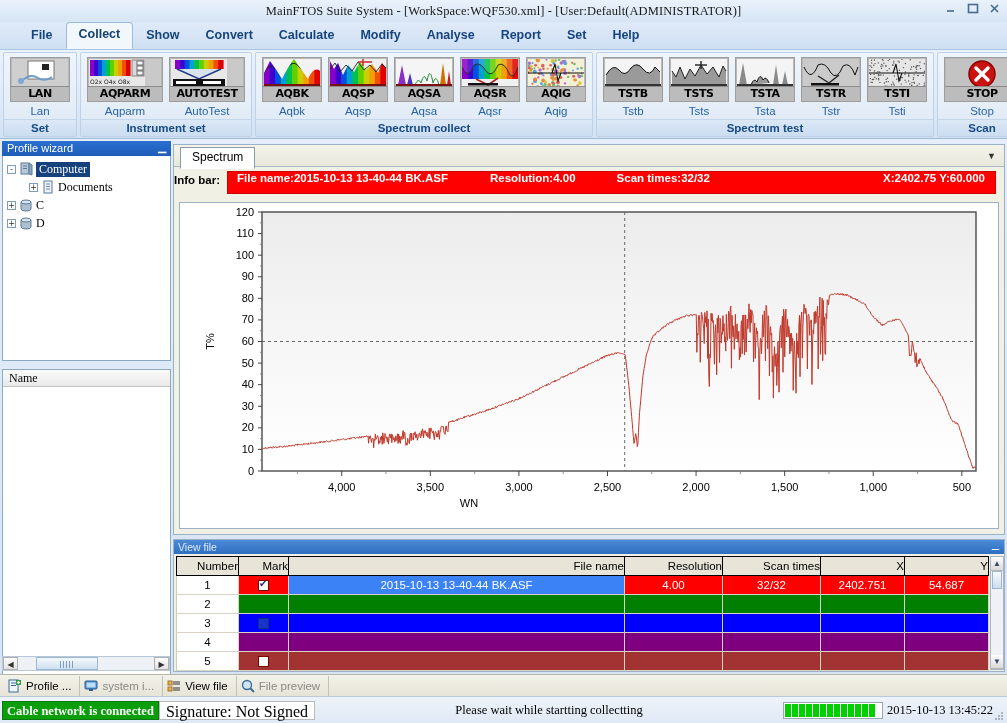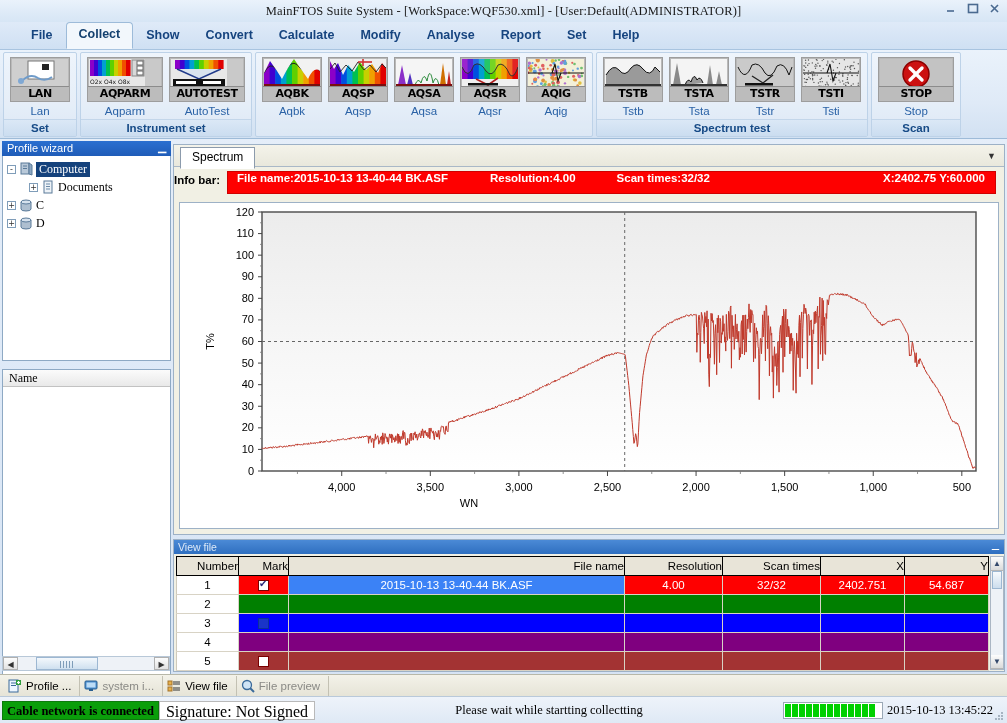--- a/index.html
+++ b/index.html
@@ -247,21 +247,21 @@
   .btab .bico { width:14px; height:14px; flex:none; }
 
   
   .statusbar {
     position:absolute; left:0; top:696px; width:1007px; height:27px;
     background: linear-gradient(#eef3fa,#dfe9f5);
     border-top:1px solid #b9c9da;
     display:flex; align-items:center;
   }
   .st-net {
-    background:#0a9e0a; color:#000000; font-weight:bold;
+    background:#0a9e0a; color:#ffffff; font-weight:bold;
     font-family:"Liberation Serif", serif;
     font-size:12.5px; height:19px; line-height:19px;
     padding:0 4px; margin-left:2px; white-space:nowrap;
     border:1px solid #0d7a0d;
   }
   .st-sig {
     background:#fff; border:1px solid #b9b9b9;
     font-family:"Liberation Serif", serif; font-size:16px;
     height:19px; line-height:19px; padding:0 6px; white-space:nowrap; color:#000;
   }
@@ -578,34 +578,49 @@
                   <circle cx="6.310562414266117" cy="9.1875" r="1.022335390946502" fill="#70c070"></circle>
                   <circle cx="17.49423868312757" cy="22.873988340192042" r="1.4521090534979424" fill="#e0c040"></circle>
                   <line x1="0" y1="14" x2="56" y2="14" stroke="#111" stroke-width="1"></line>
                   <path d="M24 14 L27 5 L30 22 L33 14" stroke="#111" stroke-width="1.1" fill="none"></path>
                 </svg></div>
               <div class="icaption">AQIG</div>
             </div>
             <div class="tlabel">Aqig</div>
           </div>
         </div>
+        <div class="grp-title">Spectrum collect</div>
       </div>
       <div class="grp">
         <div class="grp-items">
           <div class="tbtn">
             <div class="ibox">
               <div class="iart"><svg width="56" height="28">
                   <rect x="0" y="0" width="56" height="28" fill="#f4f4f4"></rect>
                   <path d="M1 26 L1 16 Q8 4 14 11 Q20 19 26 9 Q32 2 38 10 Q45 19 50 8 L55 13 L55 26 Z" fill="#9a9a9a"></path>
                   <path d="M1 16 Q8 4 14 11 Q20 19 26 9 Q32 2 38 10 Q45 19 50 8 L55 13" stroke="#111" stroke-width="1" fill="none"></path>
                   <rect x="0" y="25" width="56" height="2" fill="#333"></rect>
                 </svg></div>
               <div class="icaption">TSTB</div>
             </div>
             <div class="tlabel">Tstb</div>
+          </div>
+          <div class="tbtn">
+            <div class="ibox">
+              <div class="iart"><svg width="56" height="28">
+                  <rect x="0" y="0" width="56" height="28" fill="#f4f4f4"></rect>
+                  <path d="M1 26 L1 12 L5 18 L9 8 L14 20 L19 10 L24 17 L30 6 L36 15 L42 8 L48 18 L52 7 L55 12 L55 26 Z" fill="#9a9a9a"></path>
+                  <path d="M1 12 L5 18 L9 8 L14 20 L19 10 L24 17 L30 6 L36 15 L42 8 L48 18 L52 7 L55 12" stroke="#111" stroke-width="0.9" fill="none"></path>
+                  <line x1="24" y1="6" x2="36" y2="6" stroke="#222" stroke-width="1.4"></line>
+                  <line x1="30" y1="2" x2="30" y2="10" stroke="#222" stroke-width="1.4"></line>
+                  <rect x="0" y="25" width="56" height="2" fill="#333"></rect>
+                </svg></div>
+              <div class="icaption">TSTS</div>
+            </div>
+            <div class="tlabel">Tsts</div>
           </div>
           <div class="tbtn">
             <div class="ibox">
               <div class="iart"><svg width="56" height="28">
                   <rect x="0" y="0" width="56" height="28" fill="#f4f4f4"></rect>
                   <path d="M2 26 L6 4 L10 26 Z" fill="#8a8a8a"></path>
                   <path d="M14 26 Q17 18 20 23 Q23 13 26 21 Q29 16 32 24" stroke="#111" stroke-width="1" fill="#9a9a9a"></path>
                   <path d="M36 26 L39 6 L42 26 Z" fill="#8a8a8a"></path>
                   <path d="M45 26 L48 12 L51 26 Z" fill="#8a8a8a"></path>
                   <rect x="0" y="25" width="56" height="2" fill="#333"></rect>

